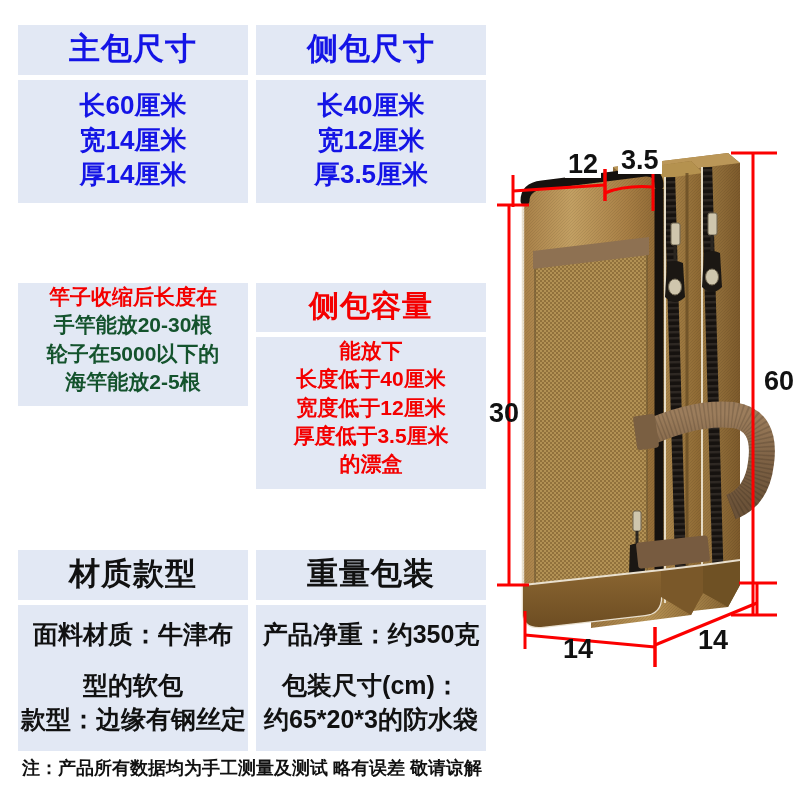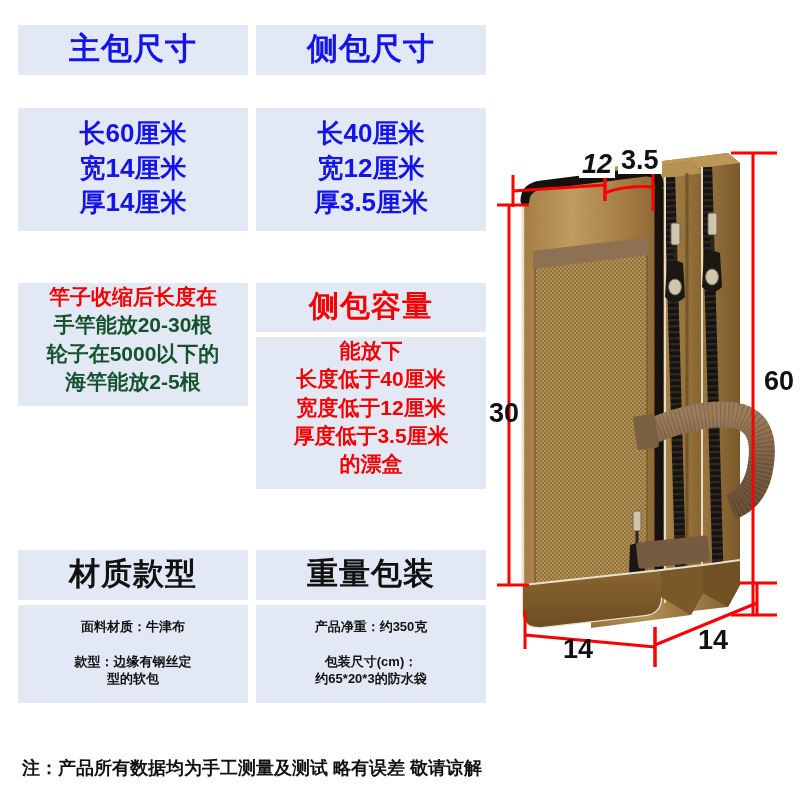--- a/index.html
+++ b/index.html
@@ -23,51 +23,51 @@
   .body-box{
     background:#e2e8f4;text-align:center;
     padding:7px 3px 9px 3px;
     line-height:1.30;
   }
   .body-box .ln{display:block;white-space:nowrap;font-weight:700;}
 
   
   #sec1{top:25px;}
   #sec1 .hdr{font-size:31px;color:#1414e6;padding:8px 2px 11px 2px;}
-  #sec1 .body-box{font-size:26px;padding:8px 3px 11px;margin-top:28px;}
+  #sec1 .body-box{font-size:26px;padding:8px 3px 11px;}
   #sec1 .body-box .ln{color:#1414e6;line-height:1.33;}
 
   
   #sec2{top:283px;}
   #sec2 .hdr{font-size:30px;color:#f40000;padding:8px 2px 11px 2px;}
   #sec2 .body-box{font-size:21px;padding:0 3px 10px;}
   #sec2 .body-box .ln{line-height:1.35;}
   .t-red{color:#f40000;}
   .t-blue{color:#14532d;}
 
   
   #sec3{top:550px;}
   #sec3 .hdr{font-size:31px;color:#111111;padding:8px 2px 11px 2px;}
-  #sec3 .body-box{font-size:13px;color:#111111;padding:13px 3px 15px;}
+  #sec3 .body-box{font-size:25px;color:#111111;padding:13px 3px 15px;}
   #sec3 .body-box .ln{line-height:1.35;font-weight:700;}
   #sec3 .gap-ln{display:block;height:17px;}
 
   .footnote{
     position:absolute;left:22px;top:756px;width:760px;
     font-size:18px;font-weight:700;color:#111;white-space:nowrap;
   }
 
   
   .photo{position:absolute;left:495px;top:115px;width:300px;height:560px;}
   .photo svg{display:block;}
   .dim{
     position:absolute;font-size:27px;font-weight:700;color:#111;
     background:#fff;padding:0 3px;line-height:1;white-space:nowrap;
   }
-  #dim12{left:84px;top:36px;font-style:italic;}
+  #dim12{left:70px;top:36px;}
   #dim35{left:123px;top:32px;}
   #dim60{left:258px;top:253px;background:transparent;margin-left:8px;}
   #dim40{left:-9px;top:285px;background:transparent;}
   #dim14a{left:65px;top:521px;background:transparent;}
   #dim14b{left:200px;top:512px;background:transparent;}
 </style>
 </head>
 <body>
 
 <div class="page">
@@ -113,22 +113,22 @@
         </div>
       </div>
     </div>
 
     <div class="section" id="sec3">
       <div class="col">
         <div class="hdr">材质款型</div>
         <div class="body-box">
           <span class="ln">面料材质：牛津布</span>
           <span class="gap-ln"></span>
+          <span class="ln">型的软包</span>
           <span class="ln">款型：边缘有钢丝定</span>
-          <span class="ln">型的软包</span>
         </div>
       </div>
       <div class="col">
         <div class="hdr">重量包装</div>
         <div class="body-box">
           <span class="ln">产品净重：约350克</span>
           <span class="gap-ln"></span>
           <span class="ln">包装尺寸(cm)：</span>
           <span class="ln">约65*20*3的防水袋</span>
         </div>

